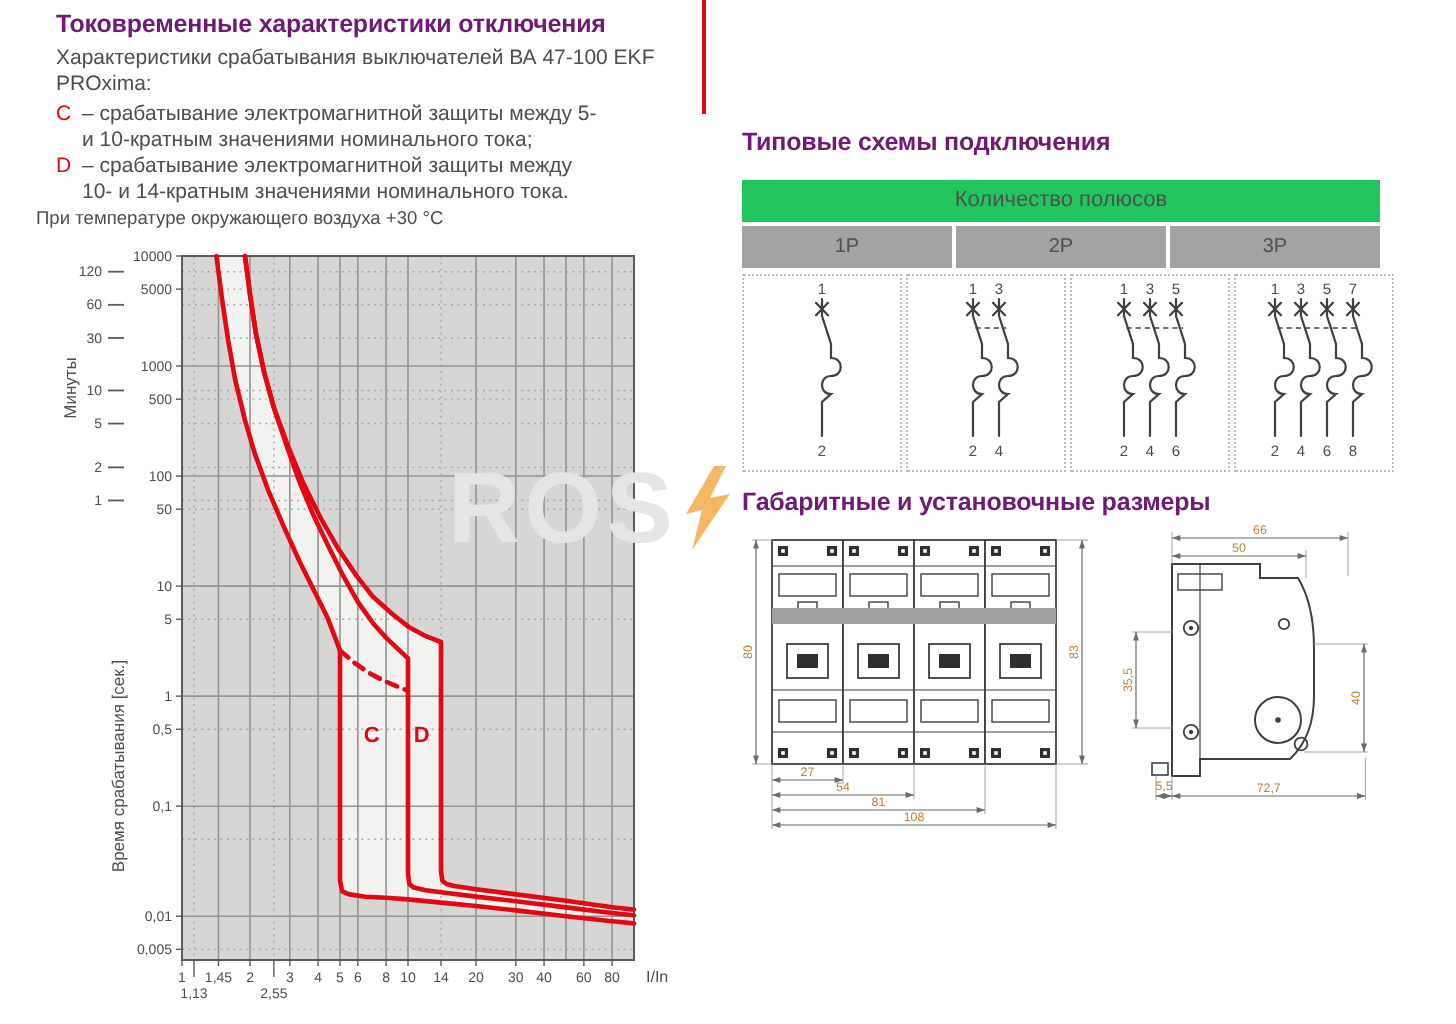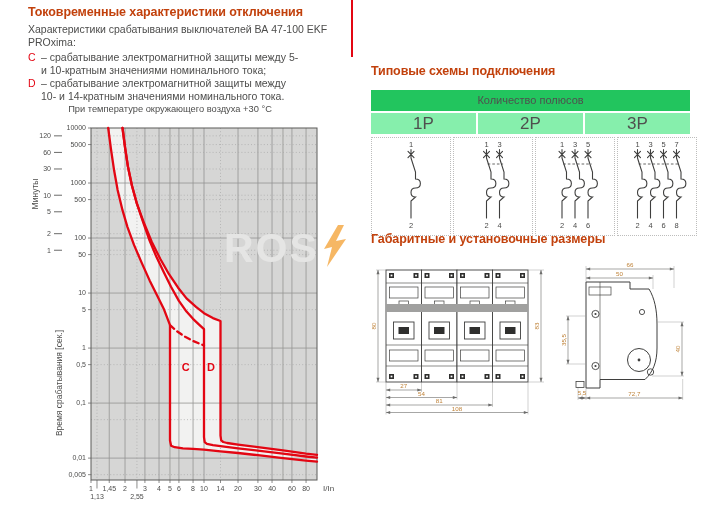--- a/index.html
+++ b/index.html
@@ -1,34 +1,34 @@
 <!DOCTYPE html>
 <html><head>
 <meta charset="utf-8">
 <style>
   html,body{margin:0;padding:0}
   body{width:728px;height:512px;position:relative;overflow:hidden;background:#fff;
        font-family:"Liberation Sans",sans-serif;color:#4a4a49;}
   .abs{position:absolute}
-  .h1{font-size:12.5px;font-weight:bold;color:#c2410c;letter-spacing:-0.1px}
+  .h1{font-size:12.5px;font-weight:bold;color:#701a75;letter-spacing:-0.1px}
   .body-txt{font-size:10.5px;line-height:1.22;color:#4d4d4c}
   .bullet{display:flex;font-size:10.5px;line-height:1.22}
   .blt-letter{width:13px;color:#e30613;flex:0 0 13px}
   .blt-text{width:258px;color:#4d4d4c}
-  .chart-note{font-size:9.3px;color:#4d4d4c;text-align:center}
+  .chart-note{font-size:9.3px;color:#4d4d4c;text-align:left}
   .red-rule{width:2px;background:#e30613}
   
   .tbl{width:319px}
   .tbl-h1{background:#22c55e;height:21px;line-height:21px;text-align:center;font-size:11px;color:#4f4f4e}
   .tbl-row{display:flex;gap:2px;margin-top:2px}
-  .tbl-h2c{flex:1;background:#86efac;height:21px;line-height:21px;text-align:center;font-size:17px;color:#4f4f4e}
+  .tbl-h2c{flex:1;background:#a3a3a3;height:21px;line-height:21px;text-align:center;font-size:10px;color:#4f4f4e}
   .tbl-body{display:flex;gap:2px;margin-top:3px}
   .pole-cell{flex:1;height:97px;border:1px dotted #bdbdbc;background:#fff;display:flex;align-items:center;justify-content:center}
-  .watermark{display:flex;align-items:flex-start;gap:5px;pointer-events:none;z-index:30;
-             font-size:41px;font-weight:700;letter-spacing:2px;color:#e5e5e4}
+  .watermark{display:flex;align-items:center;gap:5px;pointer-events:none;z-index:30;
+             font-size:50px;font-weight:700;letter-spacing:2px;color:#e5e5e4}
   svg text{font-family:"Liberation Sans",sans-serif}
 </style>
 </head>
 <body>
 
 <div class="abs red-rule" style="left:351px;top:0;height:57px"></div>
 
 <div class="abs h1" style="left:28px;top:5px">Токовременные характеристики отключения</div>
 
 <div class="abs body-txt" style="left:28px;top:23px;width:332px">Характеристики срабатывания выключателей ВА 47-100 EKF PROxima:</div>
@@ -227,21 +227,21 @@
           <path d="M45.5,10.5 V19 M42.5,12.4 L48.5,18.6 M48.5,12.4 L42.5,18.6 M45.5,19 L50,33 V40 C56.5,40 56.5,49 50,49 C44,49 44,58 50,58 L45.5,62 V79" fill="none" stroke="#3f3f3e" stroke-width="1.1" stroke-linecap="round"></path>
           <text x="45.5" y="89" text-anchor="middle" font-size="7.5" fill="#4a4a49">6</text>
           <text x="58.5" y="8" text-anchor="middle" font-size="7.5" fill="#4a4a49">7</text>
           <path d="M58.5,10.5 V19 M55.5,12.4 L61.5,18.6 M61.5,12.4 L55.5,18.6 M58.5,19 L63,33 V40 C69.5,40 69.5,49 63,49 C57,49 57,58 63,58 L58.5,62 V79" fill="none" stroke="#3f3f3e" stroke-width="1.1" stroke-linecap="round"></path>
           <text x="58.5" y="89" text-anchor="middle" font-size="7.5" fill="#4a4a49">8</text>
         </svg>
       </div>
   </div>
 </div>
 
-<div class="abs h1" style="left:371px;top:232px">Габаритные и установочные размеры</div>
+<div class="abs h1" style="left:371px;top:244px">Габаритные и установочные размеры</div>
 
 <div class="abs" style="left:366px;top:264px">
   <svg id="front-view" width="186" height="152" viewBox="0 0 186 152">
       <rect x="20" y="6" width="35.5" height="112" fill="#fff" stroke="#3f3f3e" stroke-width="0.9"></rect>
       <rect x="23" y="9" width="5" height="5" fill="#2f2f2e"></rect>
       <rect x="24.6" y="10.6" width="1.8" height="1.8" fill="#fff"></rect>
       <rect x="47.5" y="9" width="5" height="5" fill="#2f2f2e"></rect>
       <rect x="49.1" y="10.6" width="1.8" height="1.8" fill="#fff"></rect>
       <rect x="23" y="110" width="5" height="5" fill="#2f2f2e"></rect>
       <rect x="24.6" y="111.6" width="1.8" height="1.8" fill="#fff"></rect>

